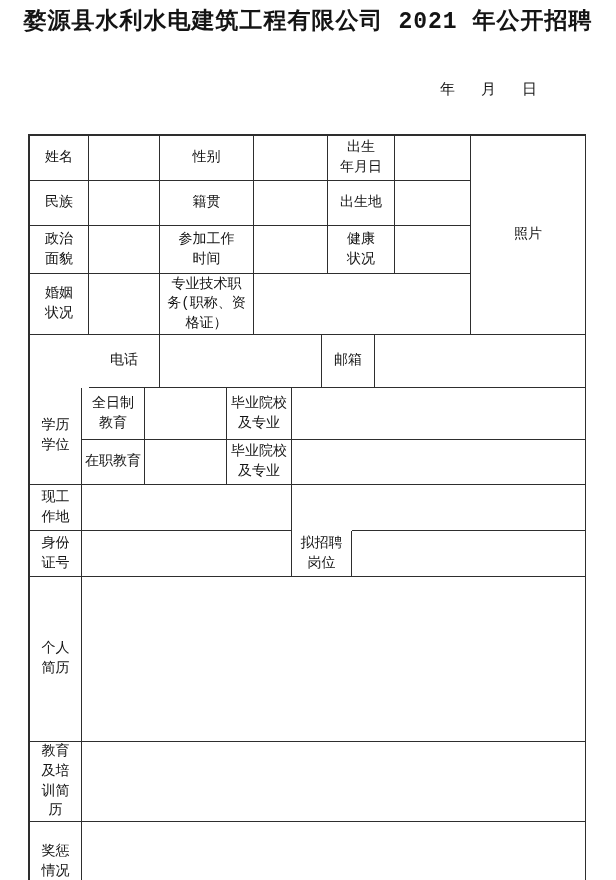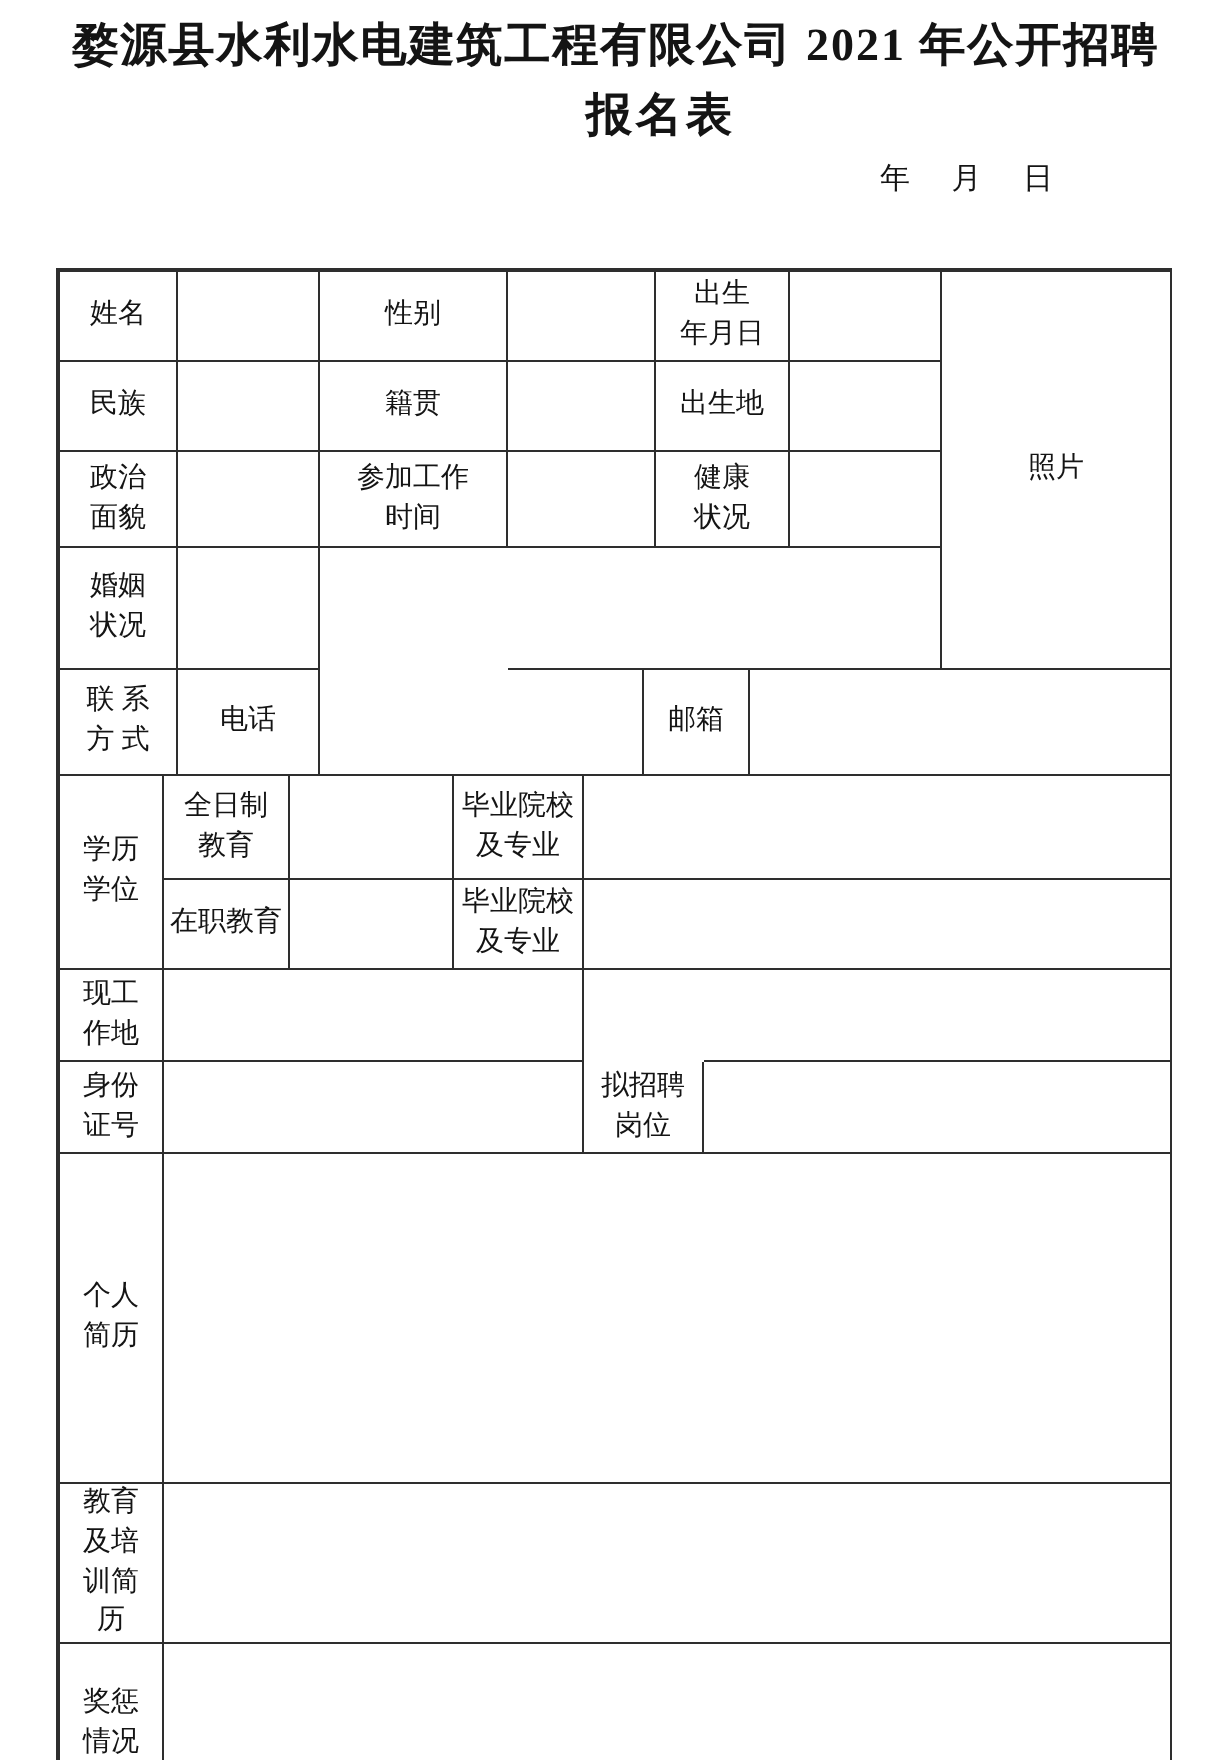--- a/index.html
+++ b/index.html
@@ -1,21 +1,21 @@
 <!DOCTYPE html>
 <html><head>
 <meta charset="utf-8">
 <style>
   html, body { margin: 0; padding: 0; background: #ffffff; }
   .page {
     position: relative;
     width: 616px;
     height: 880px;
     background: #ffffff;
-    font-family: Liberation Serif, serif;
+    font-family: Liberation Mono, monospace;
     color: #141414;
     overflow: hidden;
   }
   .title {
     position: absolute;
     top: 5px;
     left: 0;
     width: 616px;
     text-align: center;
     font-weight: bold;
@@ -61,21 +61,20 @@
     padding: 1px;
   }
 </style>
 </head>
 <body>
 
 <div class="page">
 
   <div class="title">
     <div>婺源县水利水电建筑工程有限公司 2021 年公开招聘</div>
-    <div class="line2">报名表</div>
   </div>
 
   <div class="dateline">年 月 日</div>
 
   <div class="formtable">
 
     <div class="cell" style="grid-area:1/1/2/3">姓名</div>
     <div class="cell" style="grid-area:1/3/2/5"></div>
     <div class="cell" style="grid-area:1/5/2/7">性别</div>
     <div class="cell" style="grid-area:1/7/2/10"></div>
@@ -97,24 +96,25 @@
     <div class="cell" style="grid-area:3/5/4/7">参加工作
 时间</div>
     <div class="cell" style="grid-area:3/7/4/10"></div>
     <div class="cell" style="grid-area:3/10/4/13">健康
 状况</div>
     <div class="cell" style="grid-area:3/13/4/14"></div>
 
     <div class="cell" style="grid-area:4/1/5/3">婚姻
 状况</div>
     <div class="cell" style="grid-area:4/3/5/5"></div>
+    <div class="cell" style="grid-area:4/5/5/7">专业技术职
+务(职称、资
+格证）</div>
     <div class="cell" style="grid-area:4/7/5/14"></div>
 
-    <div class="cell" style="grid-area:5/1/6/3">联 系
-方 式</div>
     <div class="cell" style="grid-area:5/3/6/5">电话</div>
     <div class="cell" style="grid-area:5/5/6/9"></div>
     <div class="cell" style="grid-area:5/9/6/12">邮箱</div>
     <div class="cell" style="grid-area:5/12/6/15"></div>
 
     <div class="cell" style="grid-area:6/1/8/2">学历
 学位</div>
     <div class="cell" style="grid-area:6/2/7/4">全日制
 教育</div>
     <div class="cell" style="grid-area:6/4/7/6"></div>

